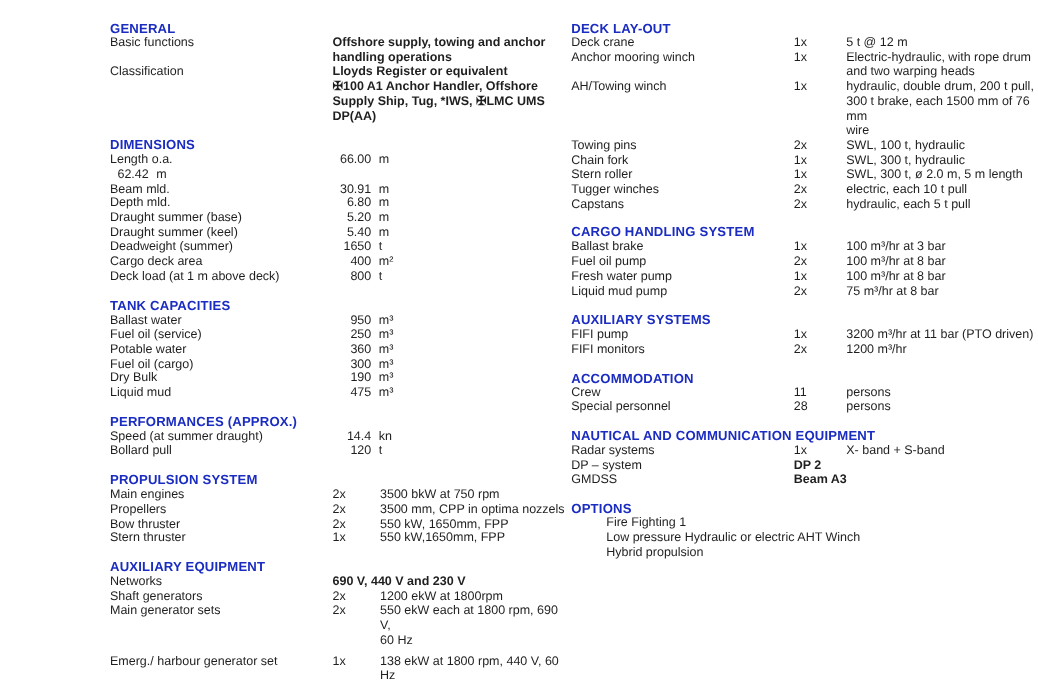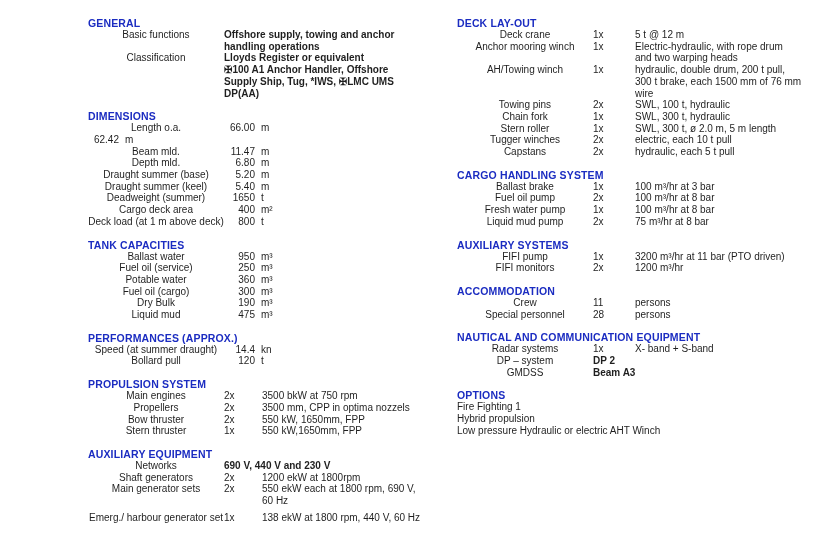--- a/index.html
+++ b/index.html
@@ -14,28 +14,28 @@
   .page { display:flex; padding:17px 16px 0 88px; }
   .col { display:block; }
   .col-left  { width:369px; flex:none; }
   .col-right { width:373px; flex:none; }
   .sec { margin:0 0 11px 0; }
   .sec-title {
     font-size:10.5px; font-weight:bold; color:var(--accent);
     line-height:12px; letter-spacing:0.15px;
   }
   .row { display:flex; line-height:11.7px; align-items:flex-start; }
-  .lbl  { width:136px; flex:none;text-align:center; }
+  .lbl  { width:178px; flex:none; }
   .num  { width:31px; text-align:right; flex:none; }
   .unit { margin-left:6px; }
   .qty  { width:21px; flex:none; }
   .col-right .qty { width:25px; }
   .desc { flex:1; white-space:pre-line;margin-left:17px; }
   .val  { flex:1; white-space:pre-line;font-weight:bold; }
-  .plain{ line-height:11.7px; }
+  .plain{ line-height:11.7px;margin-left:28px; }
   .gap-sm { margin-top:5px; }
 </style>
 </head>
 <body>
 
 <div class="page">
 
   <div class="col col-left">
 
     <div class="sec">
@@ -60,21 +60,21 @@
         <span class="lbl">Length o.a.</span>
         <span class="num">66.00</span>
         <span class="unit">m</span>
       </div>
       <div class="row">
         <span class="num">62.42</span>
         <span class="unit">m</span>
       </div>
       <div class="row">
         <span class="lbl">Beam mld.</span>
-        <span class="num">11.47</span>
+        <span class="num">30.91</span>
         <span class="unit">m</span>
       </div>
       <div class="row">
         <span class="lbl">Depth mld.</span>
         <span class="num">6.80</span>
         <span class="unit">m</span>
       </div>
       <div class="row">
         <span class="lbl">Draught summer (base)</span>
         <span class="num">5.20</span>
@@ -314,18 +314,18 @@
       </div>
       <div class="row">
         <span class="lbl">GMDSS</span>
         <span class="val">Beam A3</span>
       </div>
     </div>
 
     <div class="sec">
       <div class="sec-title">OPTIONS</div>
       <div class="plain">Fire Fighting 1</div>
+      <div class="plain">Low pressure Hydraulic or electric AHT Winch</div>
       <div class="plain">Hybrid propulsion</div>
-      <div class="plain">Low pressure Hydraulic or electric AHT Winch</div>
     </div>
 
   </div>
 </div>
 
 </body></html>

